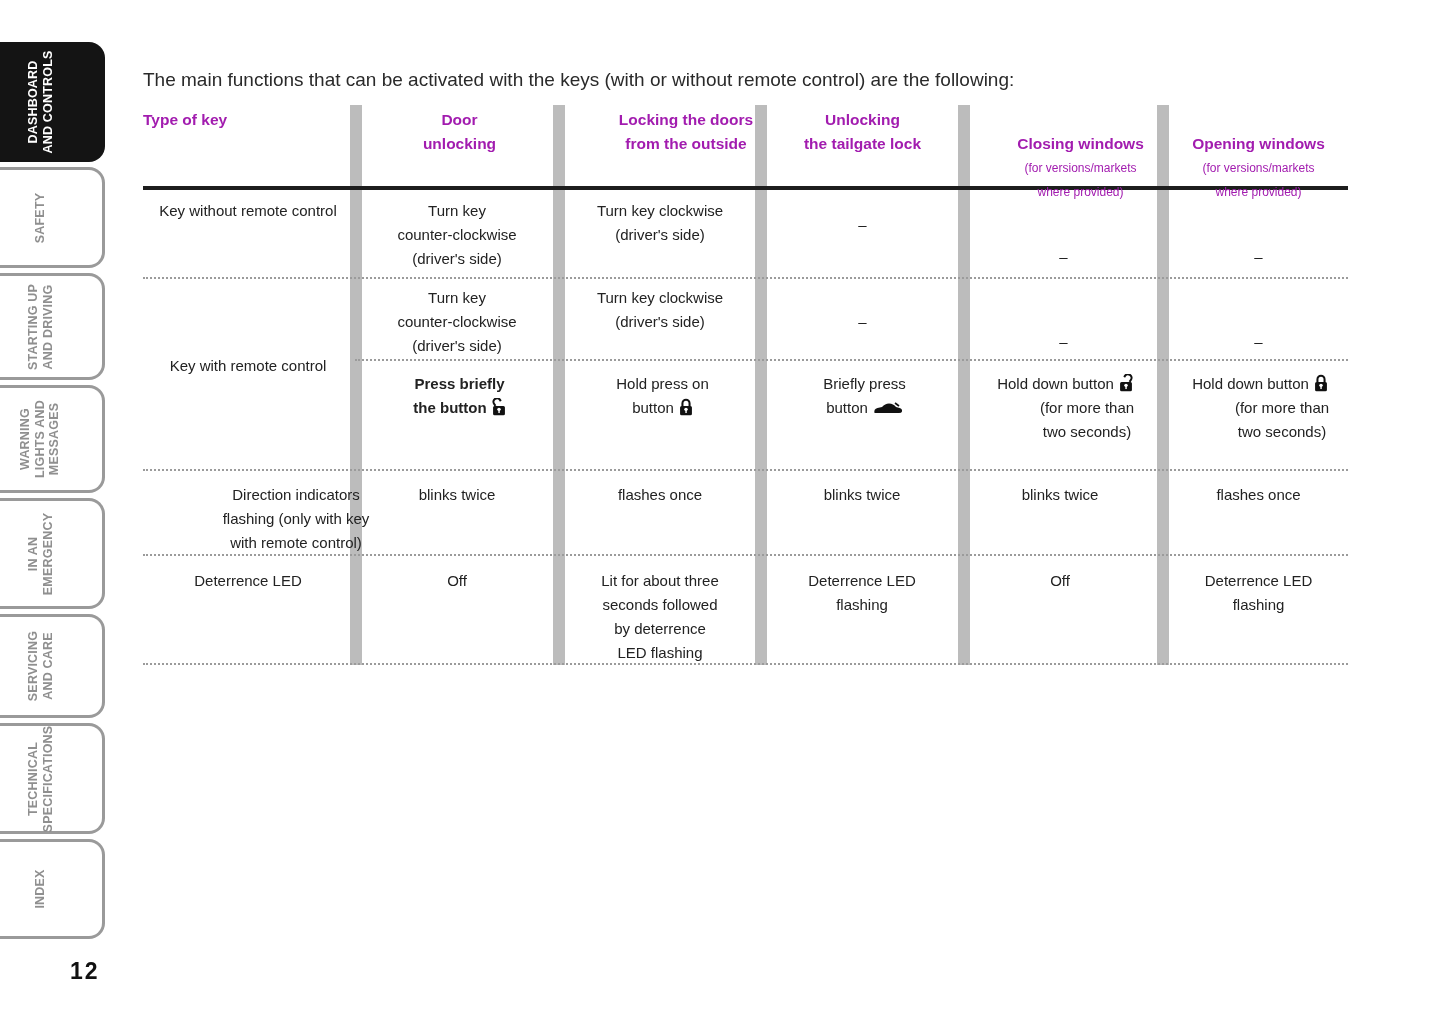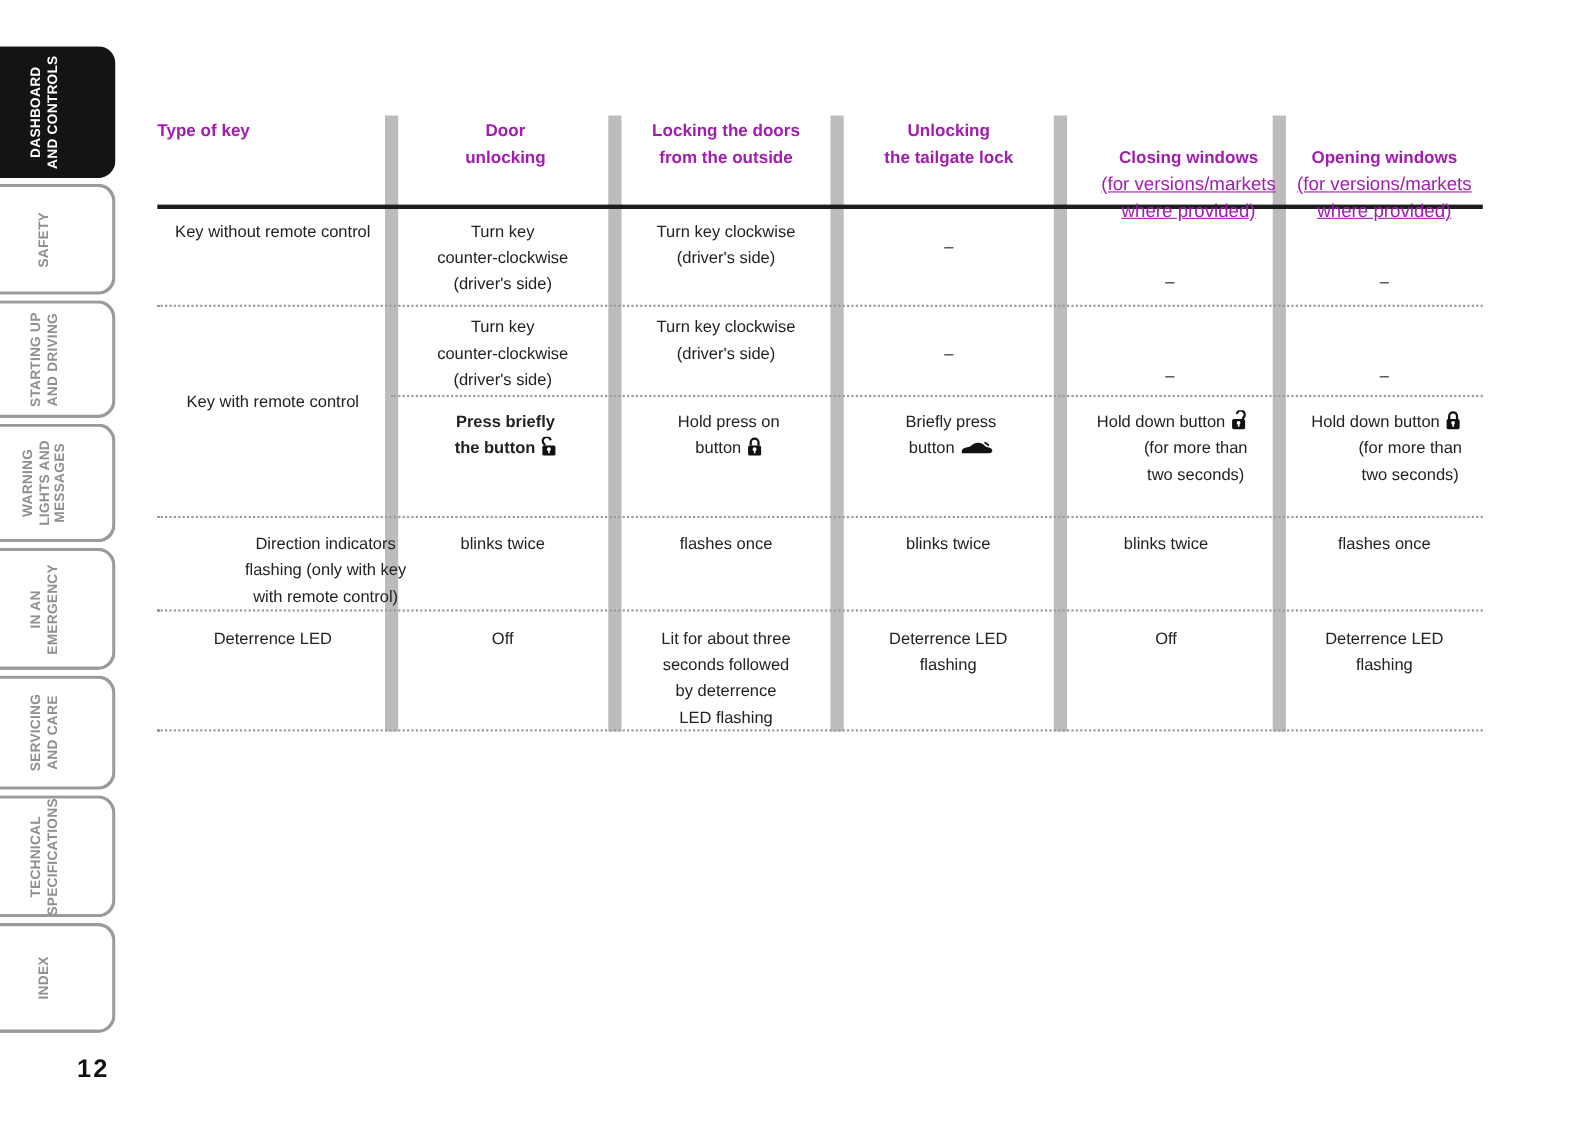--- a/index.html
+++ b/index.html
@@ -17,21 +17,21 @@
   
   .intro{position:absolute;left:143px;top:48px;width:1080px;font-size:19px;line-height:25px;color:#2a2a2a;}
   .important{position:absolute;left:143px;top:698px;width:1215px;font-size:19.5px;line-height:25px;color:#2a2a2a;}
   
   .vbar{position:absolute;top:105px;height:560px;width:12px;background:#bcbcbc;}
   .hrule{position:absolute;left:143px;top:186px;width:1205px;height:4px;background:#1d1d1d;}
   .dot{position:absolute;height:0;border-top:2px dotted #9b9b9b;}
   
   .hdr{position:absolute;top:108px;font-weight:bold;font-size:15.5px;line-height:24px;
        color:#a21caf;text-align:center;white-space:pre-line;}
-  .hdr .sub{display:block;font-weight:normal;font-size:17px;white-space:pre-line;text-decoration:underline;}
+  .hdr .sub{display:block;font-weight:normal;font-size:12px;white-space:pre-line;}
   .cell{position:absolute;font-size:15px;line-height:24px;color:#222;text-align:center;}
   .cell .txt{white-space:pre-line;}
   .cell .after{display:block;white-space:pre-line;padding-left:44px;}
   .dash{text-align:center;}
   .icon{display:inline-block;vertical-align:-3px;margin-left:5px;}
 </style>
 </head>
 <body>
 
 <div id="page">
@@ -64,38 +64,39 @@
     <div class="tab" style="top:723px;height:111px;">
         <span class="tab-label">TECHNICAL
 SPECIFICATIONS</span>
       </div>
     <div class="tab" style="top:839px;height:100px;">
         <span class="tab-label">INDEX</span>
       </div>
   </nav>
   <div class="pagenum">12</div>
 
+  <p class="intro">The main functions that can be activated with the keys (with or without remote control) are the following:</p>
 
   <div>
     <div class="vbar" style="left:350px;"></div>
     <div class="vbar" style="left:553px;"></div>
     <div class="vbar" style="left:755px;"></div>
     <div class="vbar" style="left:958px;"></div>
     <div class="vbar" style="left:1157px;"></div>
     <div class="hrule"></div>
     <div class="dot" style="left:143px;top:277px;width:1205px;"></div>
     <div class="dot" style="left:355px;top:359px;width:993px;"></div>
     <div class="dot" style="left:143px;top:469px;width:1205px;"></div>
     <div class="dot" style="left:143px;top:554px;width:1205px;"></div>
     <div class="dot" style="left:143px;top:663px;width:1205px;"></div>
 
     <div class="hdr" style="left:143px;width:205px;text-align:left;">Type of key</div>
     <div class="hdr" style="left:362px;width:195px;">Door
 unlocking</div>
-    <div class="hdr" style="left:565px;width:190px;">Locking the doors
+    <div class="hdr" style="left:565px;width:190px;padding-left:26px;">Locking the doors
 from the outside</div>
     <div class="hdr" style="left:767px;width:191px;">Unlocking
 the tailgate lock</div>
     <div class="hdr" style="left:970px;width:221px;">
       <span>Closing windows</span>
       <span class="sub">(for versions/markets
 where provided)</span>
     </div>
     <div class="hdr" style="left:1169px;width:179px;">
       <span>Opening windows</span>

